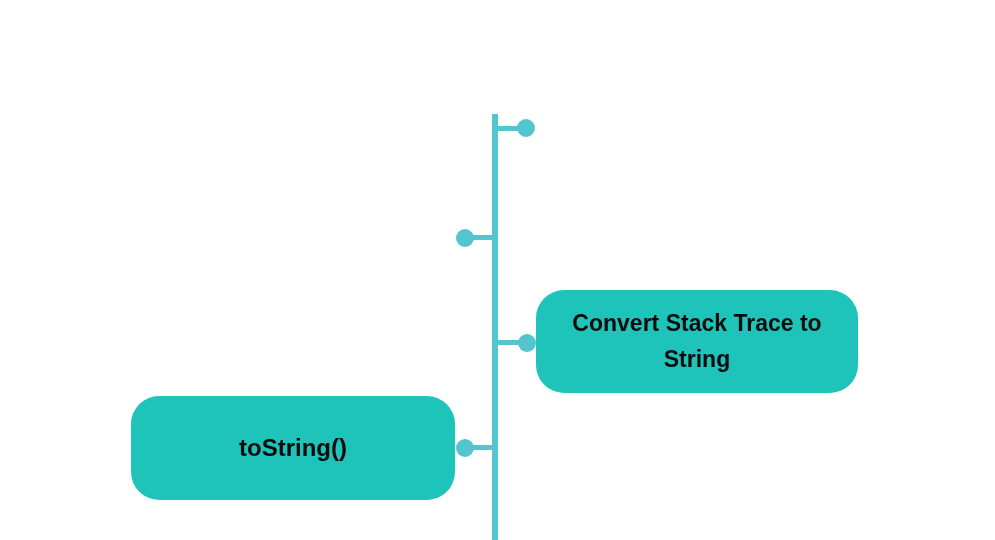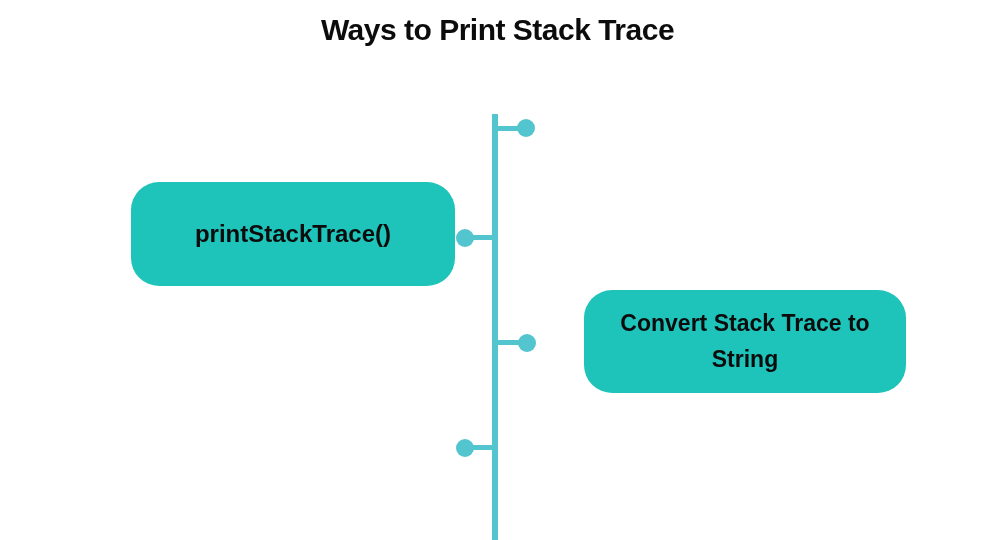--- a/index.html
+++ b/index.html
@@ -61,52 +61,51 @@
     justify-content: center;
     text-align: center;
     font-size: 24px;
     font-weight: 700;
     color: var(--text-color);
     line-height: 1.55;
     padding: 0 22px;
   }
   #node-getmessage       { left: 537px; top: 73px;  width: 322px; height: 106px; }
   #node-printstacktrace  { left: 131px; top: 182px; width: 324px; height: 104px; }
-  #node-convert          { left: 536px; top: 290px; width: 322px; height: 103px; font-size: 23px; margin-left: 48px; }
+  #node-convert          { left: 536px; top: 290px; width: 322px; height: 103px; font-size: 23px; }
   #node-tostring         { left: 131px; top: 396px; width: 324px; height: 104px; }
 
   #stub-getmessage      { left: 494px; top: 126px; width: 28px; }
   #dot-getmessage       { left: 517px; top: 119px; }
   #stub-printstacktrace { left: 462px; top: 235px; width: 36px; }
   #dot-printstacktrace  { left: 456px; top: 229px; }
   #stub-convert         { left: 494px; top: 340px; width: 28px; }
   #dot-convert          { left: 518px; top: 334px; }
   #stub-tostring        { left: 462px; top: 445px; width: 36px; }
   #dot-tostring         { left: 456px; top: 439px; }
 </style>
 </head>
 <body>
 
 <div class="canvas">
 
-  <div class="title">Ways to Print Stack Trace</div>
 
   <div class="trunk"></div>
 
   <div class="stub" id="stub-getmessage"></div>
   <div class="dot" id="dot-getmessage"></div>
 
   <div class="stub" id="stub-printstacktrace"></div>
   <div class="dot" id="dot-printstacktrace"></div>
-  <div class="node" id="node-printstacktrace">
-    <span>printStackTrace()</span>
-  </div>
 
   <div class="stub" id="stub-convert"></div>
   <div class="dot" id="dot-convert"></div>
   <div class="node" id="node-convert">
     <span>Convert Stack Trace to String</span>
   </div>
 
   <div class="stub" id="stub-tostring"></div>
   <div class="dot" id="dot-tostring"></div>
+  <div class="node" id="node-tostring">
+    <span>toString()</span>
+  </div>
 
 </div>
 
 </body></html>

